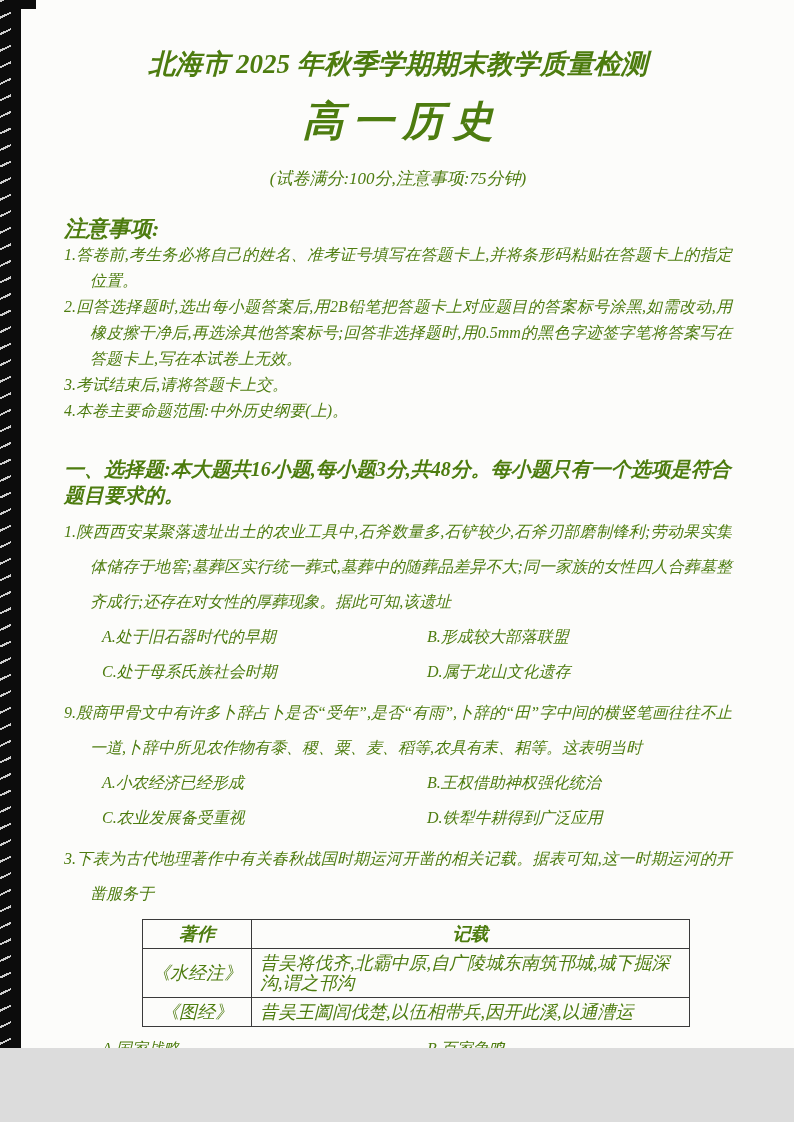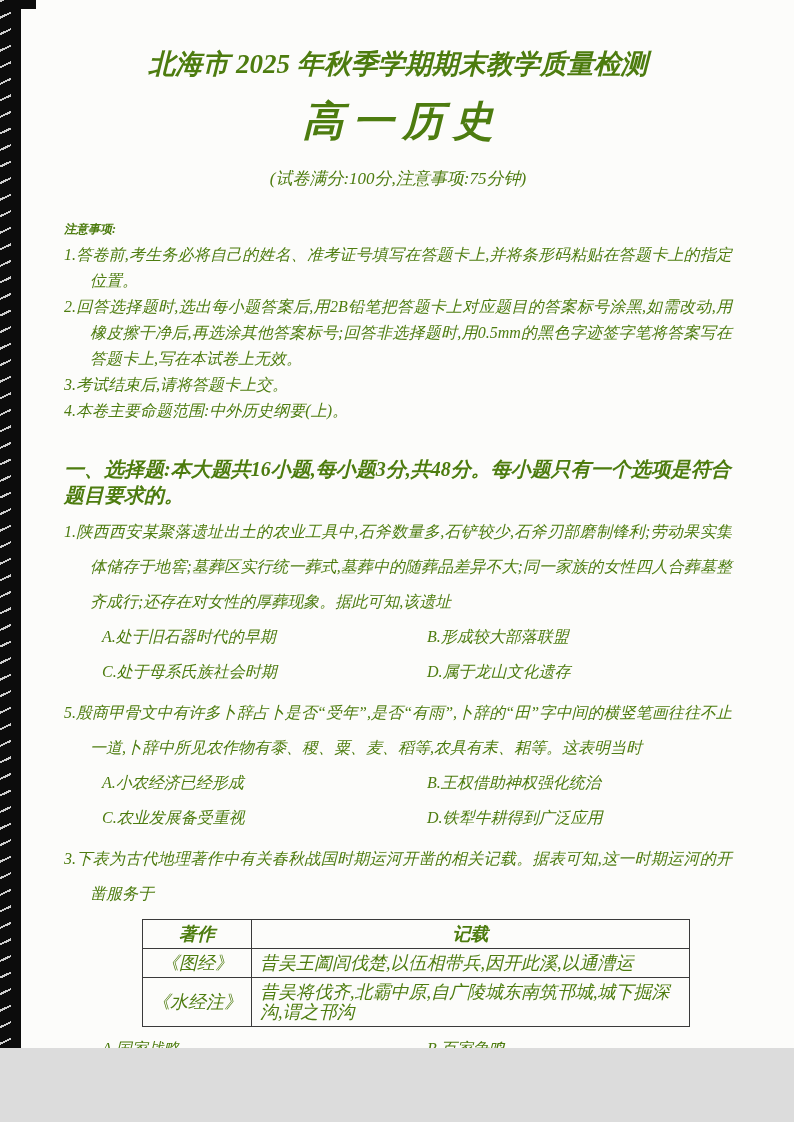--- a/index.html
+++ b/index.html
@@ -8,21 +8,21 @@
         font-family:"Liberation Serif","DejaVu Serif",serif;color:#4d7c0f;overflow:hidden;font-style:italic;}
   .scan-edge{position:absolute;left:0;top:0;width:21px;height:100%;background:#0c0c0c;z-index:2;}
   .scan-edge-marks{position:absolute;left:0;top:0;width:11px;height:100%;
         background:repeating-linear-gradient(155deg,rgba(255,255,255,.8) 0 2px,transparent 2px 15px);}
   .corner-smudge{position:absolute;left:18px;top:0;width:18px;height:9px;background:#0c0c0c;z-index:2;}
   .content{position:absolute;left:64px;right:62px;top:0;}
   .title{margin:46px 0 0;text-align:center;font-size:27px;font-weight:bold;}
   .subject{margin-top:12px;text-align:center;font-size:41px;font-weight:bold;letter-spacing:9px;text-indent:9px;}
   .exam-info{margin-top:18px;text-align:center;font-size:17px;}
   .notes{margin-top:26px;}
-  .notes-heading{font-size:12px;font-weight:bold;line-height:26px;}
+  .notes-heading{font-size:22px;font-weight:bold;line-height:26px;}
   .note{margin:0;font-size:16px;line-height:26px;text-align:justify;padding-left:26px;text-indent:-26px;}
   .section-heading{margin-top:32px;font-size:20px;font-weight:bold;line-height:26px;}
   .question{font-size:16px;}
   .stem{margin:6px 0 0;line-height:35px;text-align:justify;padding-left:26px;text-indent:-26px;}
   .options{padding-left:38px;display:grid;grid-template-columns:325px 1fr;}
   .option{line-height:35px;}
   .table-wrap{margin:8px 0 4px 78px;width:548px;}
   table{border-collapse:collapse;width:100%;font-size:18px;}
   th,td{border:1px solid #3a3a3a;padding:4px 8px;line-height:20px;}
   th{font-weight:bold;text-align:center;}
@@ -59,21 +59,21 @@
       <p class="stem">1.陕西西安某聚落遗址出土的农业工具中,石斧数量多,石铲较少,石斧刃部磨制锋利;劳动果实集体储存于地窖;墓葬区实行统一葬式,墓葬中的随葬品差异不大;同一家族的女性四人合葬墓整齐成行;还存在对女性的厚葬现象。据此可知,该遗址</p>
       <div class="options">
         <span class="option">A.处于旧石器时代的早期</span>
         <span class="option">B.形成较大部落联盟</span>
         <span class="option">C.处于母系氏族社会时期</span>
         <span class="option">D.属于龙山文化遗存</span>
       </div>
     </div>
 
     <div class="question">
-      <p class="stem">5.殷商甲骨文中有许多卜辞占卜是否“受年”,是否“有雨”,卜辞的“田”字中间的横竖笔画往往不止一道,卜辞中所见农作物有黍、稷、粟、麦、稻等,农具有耒、耜等。这表明当时</p>
+      <p class="stem">9.殷商甲骨文中有许多卜辞占卜是否“受年”,是否“有雨”,卜辞的“田”字中间的横竖笔画往往不止一道,卜辞中所见农作物有黍、稷、粟、麦、稻等,农具有耒、耜等。这表明当时</p>
       <div class="options">
         <span class="option">A.小农经济已经形成</span>
         <span class="option">B.王权借助神权强化统治</span>
         <span class="option">C.农业发展备受重视</span>
         <span class="option">D.铁犁牛耕得到广泛应用</span>
       </div>
     </div>
 
     <div class="question">
       <p class="stem">3.下表为古代地理著作中有关春秋战国时期运河开凿的相关记载。据表可知,这一时期运河的开凿服务于</p>
@@ -81,26 +81,26 @@
       <div class="table-wrap">
         <table>
           <thead>
             <tr>
               <th class="col-source">著作</th>
               <th>记载</th>
             </tr>
           </thead>
           <tbody>
             <tr>
+              <td class="col-source">《水经注》</td>
+              <td>昔吴将伐齐,北霸中原,自广陵城东南筑邗城,城下掘深沟,谓之邗沟</td>
+            </tr>
+            <tr>
               <td class="col-source">《图经》</td>
               <td>昔吴王阖闾伐楚,以伍相带兵,因开此溪,以通漕运</td>
-            </tr>
-            <tr>
-              <td class="col-source">《水经注》</td>
-              <td>昔吴将伐齐,北霸中原,自广陵城东南筑邗城,城下掘深沟,谓之邗沟</td>
             </tr>
           </tbody>
         </table>
       </div>
 
       <div class="options">
         <span class="option">A.国家战略</span>
         <span class="option">B.百家争鸣</span>
         <span class="option">C.农业灌溉</span>
         <span class="option">D.社会变革</span>

